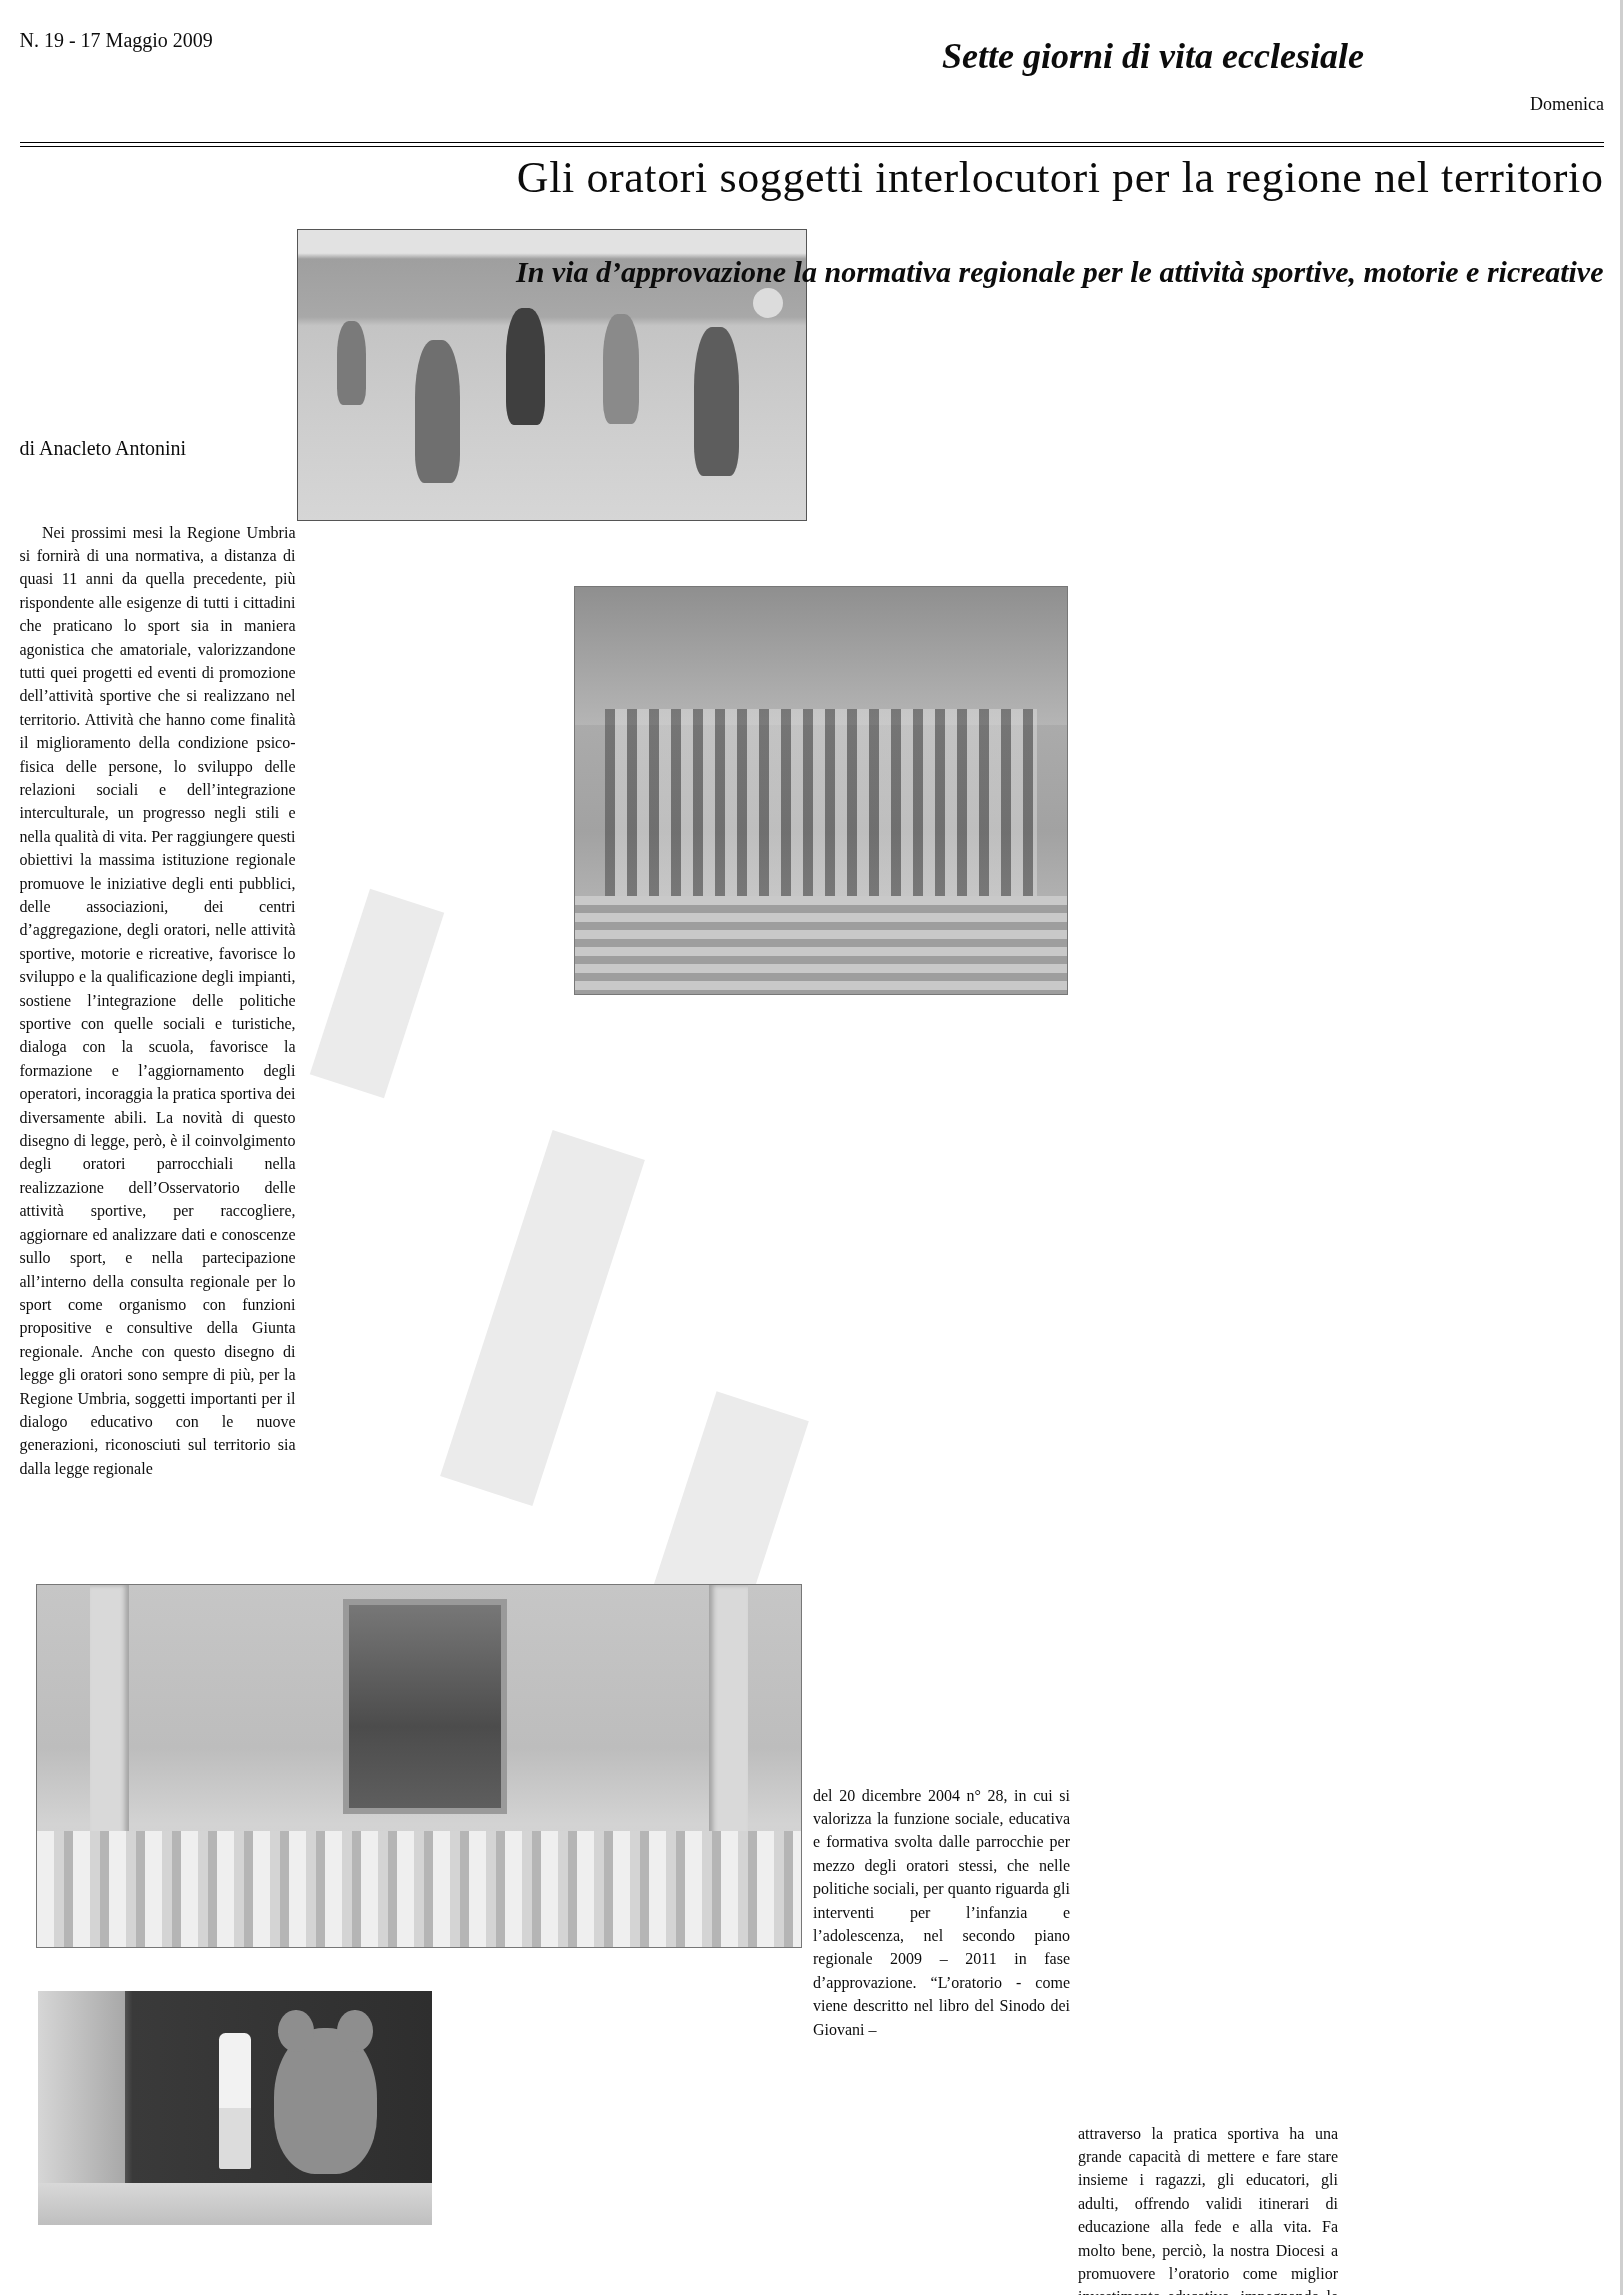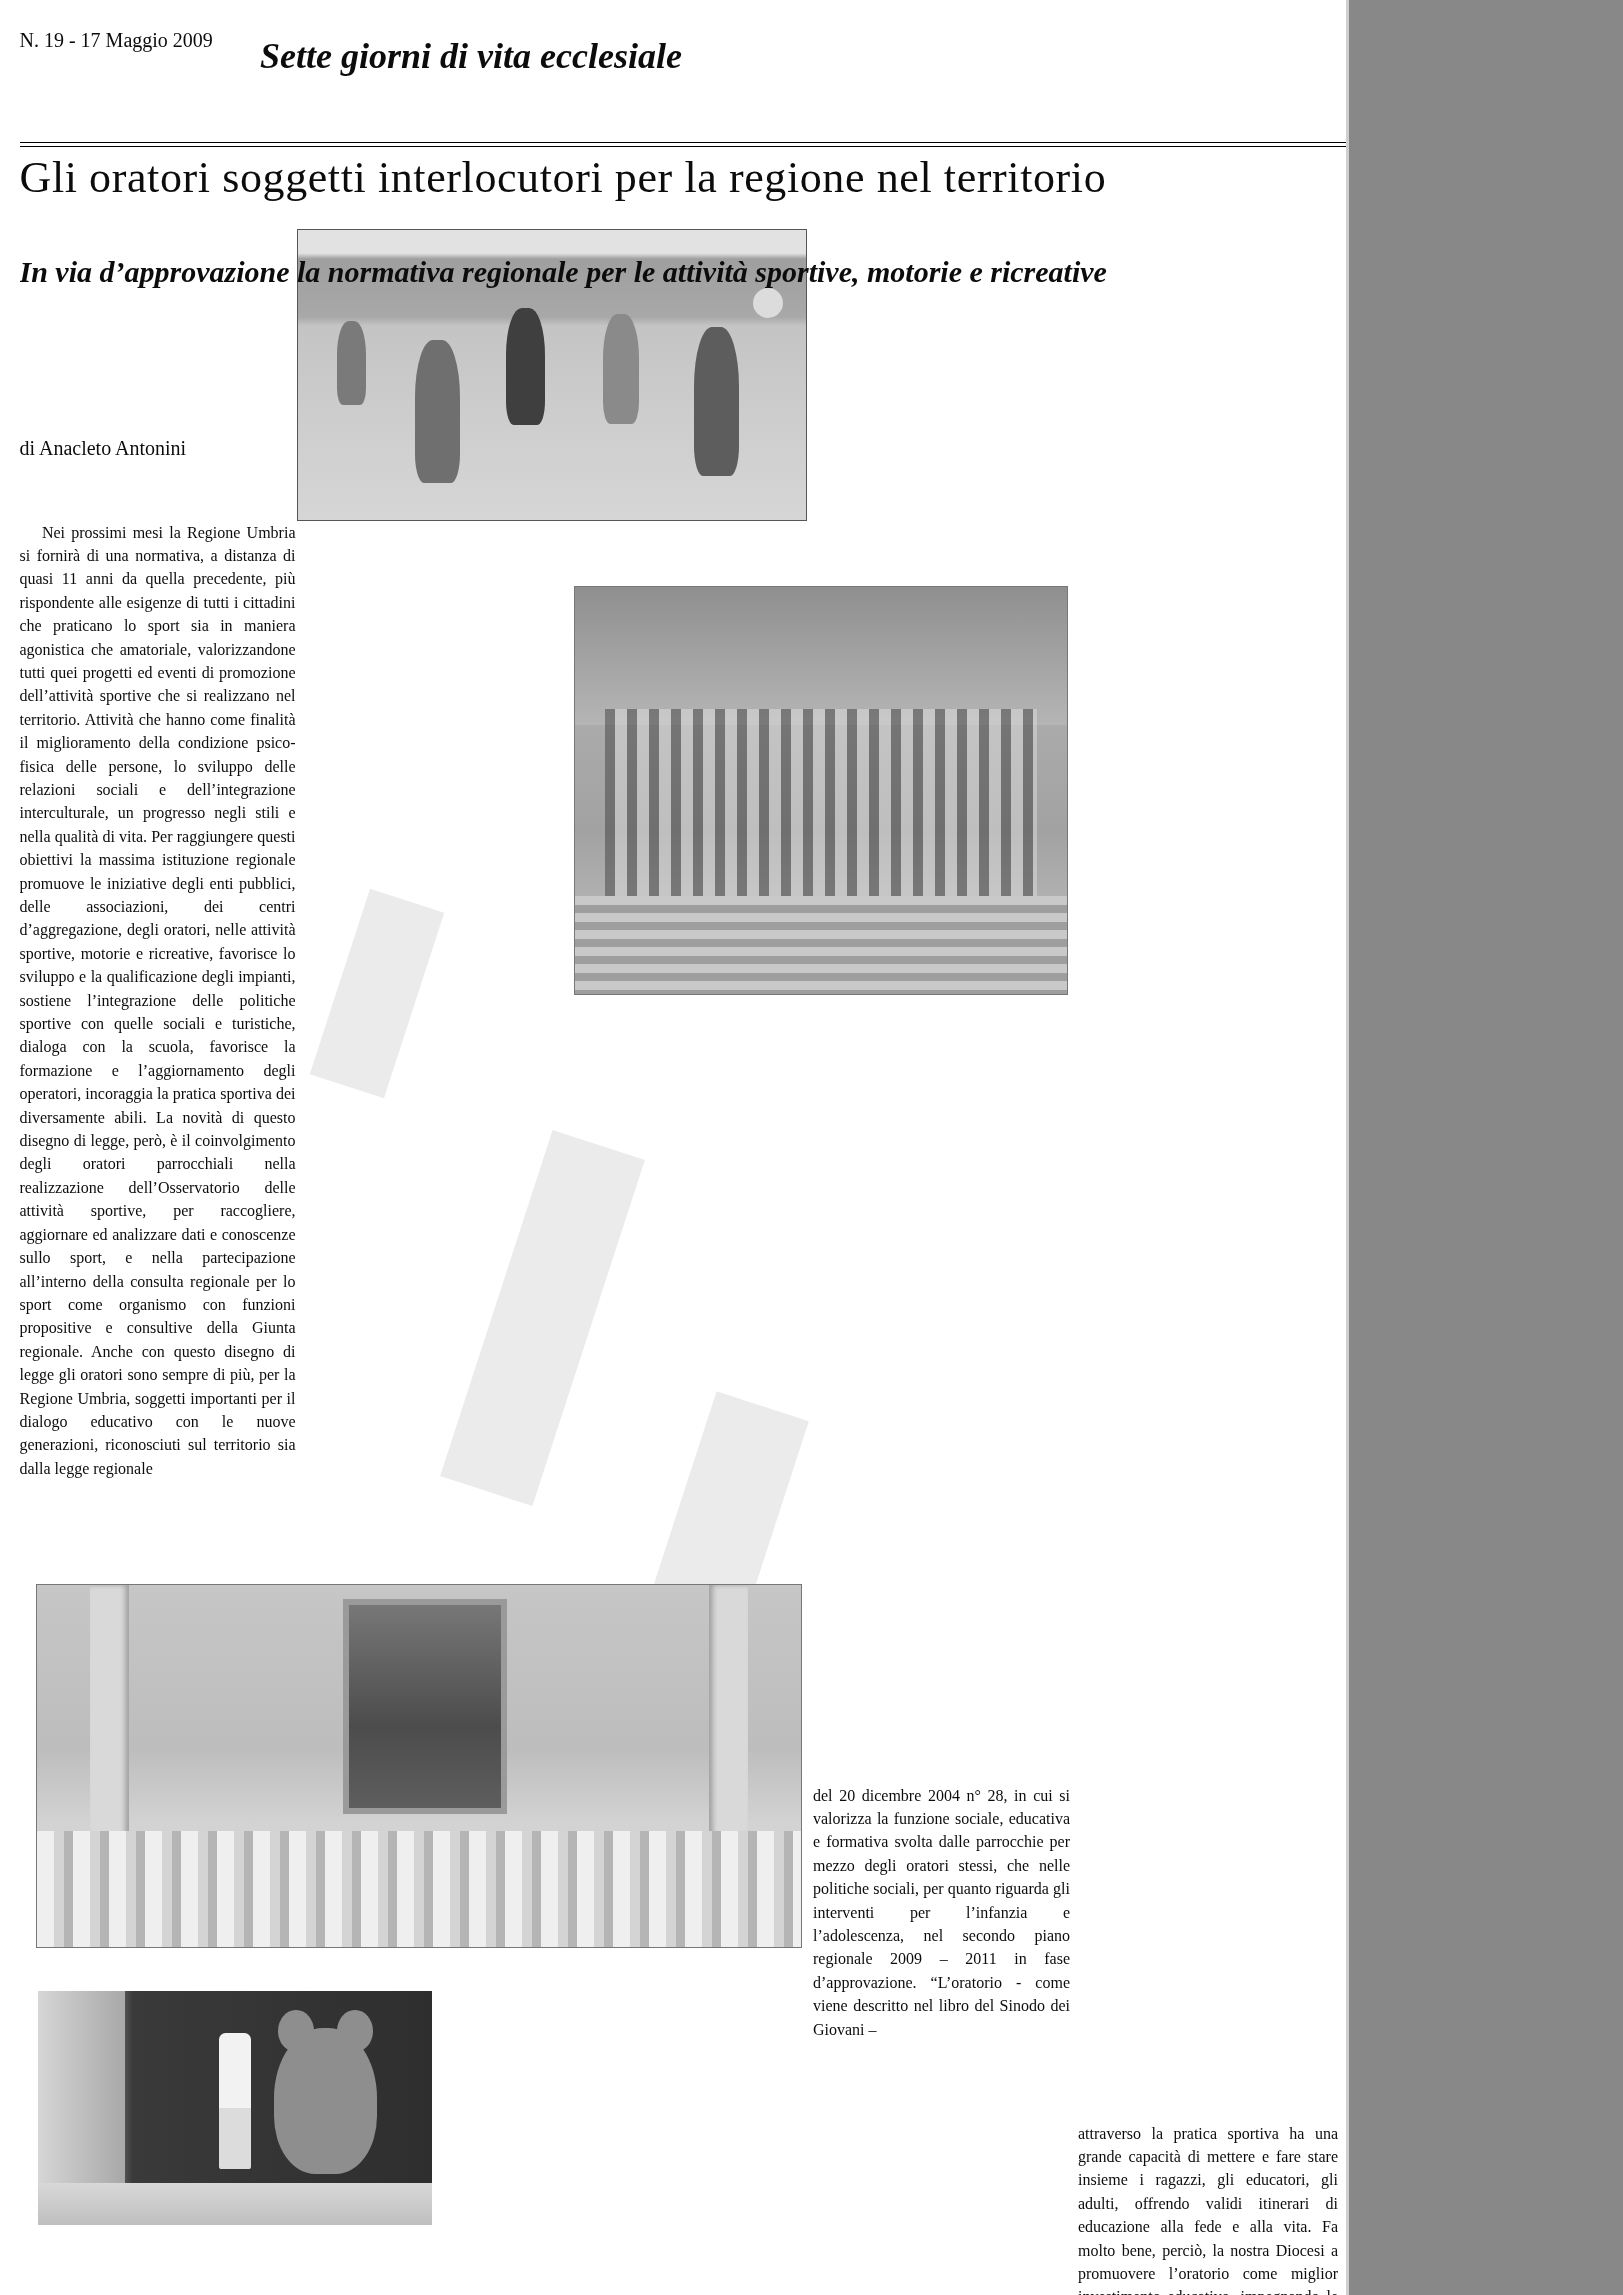--- a/index.html
+++ b/index.html
@@ -1,26 +1,26 @@
 <!DOCTYPE html>
 <html style="font-size:10.4px"><head>
 <meta charset="utf-8">
 <style>
   html,body{margin:0;padding:0;background:#888;}
   #page{
-    position:relative;width:1349px;height:2295px;background:#ffffff;
+    position:relative;width:1623px;height:2295px;background:#ffffff;
     font-family:"Liberation Serif",serif;color:#0c0c0c;overflow:hidden;
     border-right:3.9px solid #cfcfcf;box-sizing:border-box;
   }
   .abs{position:absolute;}
   .j{text-align:justify;}
   .b{font-weight:normal;margin-top:40px;}
   .i{}
   .bi{font-weight:bold;font-style:italic;}
-  .center{text-align:left;}
+  .center{text-align:right;}
   .right{text-align:right;}
   .clip{overflow:hidden;}
   .col{line-height:23.4px;font-size:16px;margin-top:33px;}
   .rule-double{border-top:1.9px solid #000;border-bottom:1.9px solid #000;height:4.5px;box-sizing:border-box;}
   .headline{font-weight:normal;letter-spacing:0.6px;}
   .photo{background:#bbb;border:1.3px solid #555;box-sizing:border-box;position:absolute;overflow:hidden;}
   .blob{position:absolute;background:#4e4e4e;border-radius:40% 40% 20% 20%;}
   .wm{position:absolute;background:#ebebeb;transform:rotate(18deg);z-index:0;}
   .content{position:relative;z-index:1;}
   .indent{text-indent:1.4em;}

